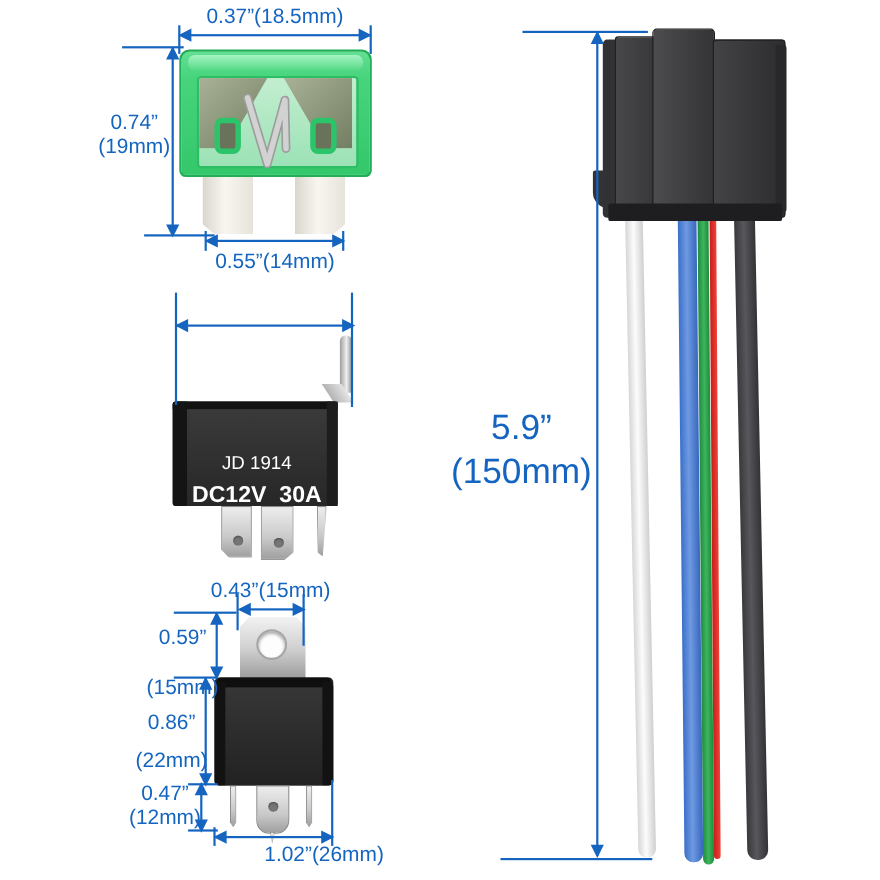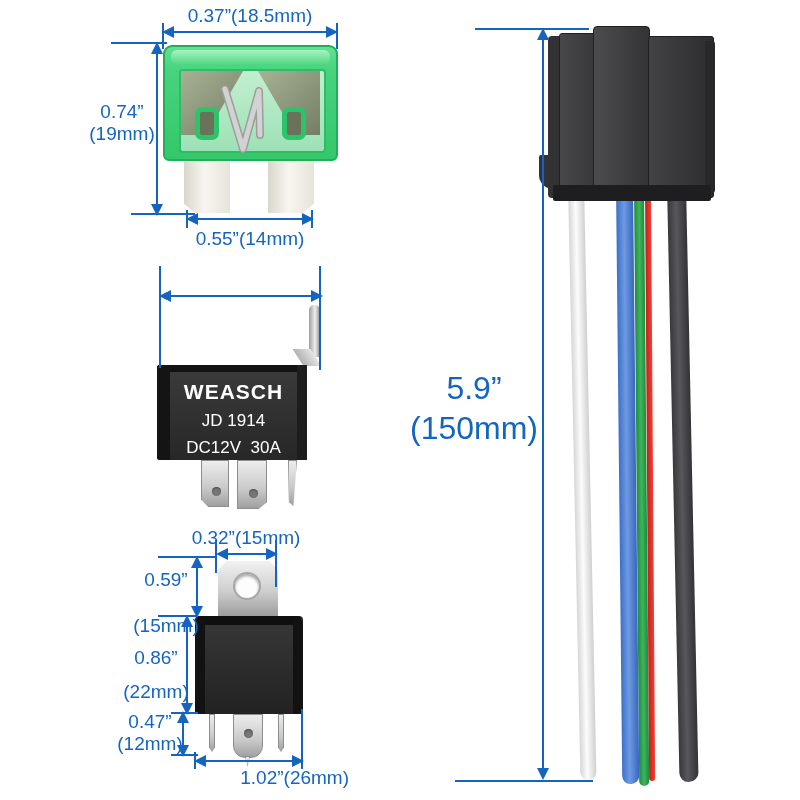--- a/index.html
+++ b/index.html
@@ -32,21 +32,21 @@
   
   .metal{background:linear-gradient(180deg,#ededed,#c9c9c9 60%,#a0a0a0);border:1px solid #8d8d8d;box-sizing:border-box;}
   .relay{position:absolute;left:157px;top:303px;width:170px;height:206px;z-index:2;}
   .rbody{position:absolute;left:0;top:62px;width:150px;height:95px;background:#262626;border-radius:3px;}
   .rbody .edge-l{position:absolute;left:0;top:0;width:13px;height:95px;background:#141414;border-radius:3px 0 0 3px;}
   .rbody .band-t{position:absolute;left:0;top:0;width:150px;height:7px;background:#121212;border-radius:3px 3px 0 0;}
   .rbody .edge-r{position:absolute;right:0;top:0;width:10px;height:95px;background:#1d1d1d;}
   .rface{position:absolute;left:13px;top:7px;width:127px;height:88px;background:linear-gradient(180deg,#3a3a3a,#272727);color:#fff;text-align:center;}
   .rbrand{position:absolute;left:0;top:8px;width:127px;font-size:21px;font-weight:bold;letter-spacing:1px;}
   .rmodel{position:absolute;left:0;top:39px;width:127px;font-size:17px;}
-  .rrating{position:absolute;left:0;top:66px;width:127px;font-size:17px;}
+  .rrating{position:absolute;left:0;top:66px;width:127px;font-size:21px;font-weight:bold;}
   .bracket{position:absolute;left:152px;top:2px;width:11px;height:52px;background:linear-gradient(90deg,#9e9e9e,#efefef 55%,#8f8f8f);border-radius:5px 5px 0 0;}
   .bfoot{position:absolute;left:141px;top:46px;width:18px;height:17px;background:linear-gradient(90deg,#b2b2b2,#e4e4e4);transform:skewX(33deg);}
   .pin{position:absolute;}
   .hole{position:absolute;border-radius:50%;background:#767676;box-shadow:inset 0 1px 2px #4c4c4c;}
   .relay2-bracket{position:absolute;left:218px;top:561px;width:60px;height:56px;background:linear-gradient(180deg,#f2f2f2,#cdcdcd 55%,#9b9b9b);clip-path:polygon(14% 0,86% 0,100% 16%,100% 100%,0 100%,0 16%);z-index:2;}
   .relay2-hole{position:absolute;left:233px;top:572px;width:28px;height:28px;background:#fdfdfd;border:2px solid #a6a6a6;border-radius:50%;box-sizing:border-box;box-shadow:inset 0 2px 3px rgba(0,0,0,.35);z-index:3;}
   .r2body{position:absolute;left:195px;top:616px;width:108px;height:98px;background:#242424;border-radius:4px;z-index:2;}
   .r2body .fl{position:absolute;left:0;top:4px;width:10px;height:94px;background:#121212;border-radius:4px 0 0 4px;}
   .r2body .fr{position:absolute;right:0;top:4px;width:10px;height:94px;background:#121212;border-radius:0 4px 4px 0;}
   .r2body .bt{position:absolute;left:2px;top:0;width:104px;height:9px;background:#0f0f0f;border-radius:4px 4px 0 0;}
@@ -98,35 +98,34 @@
   <div class="lnv" style="left:319px;top:266px;height:104px;"></div>
 
   <div class="relay">
     <div class="bracket"></div>
     <div class="bfoot"></div>
     <div class="rbody">
       <div class="band-t"></div>
       <div class="edge-l"></div>
       <div class="edge-r"></div>
       <div class="rface">
-        <div class="rbrand">WEASCH</div>
         <div class="rmodel">JD 1914</div>
         <div class="rrating">DC12V&nbsp; 30A</div>
       </div>
     </div>
     <div class="pin metal" style="left:44px;top:157px;width:28px;height:47px;clip-path:polygon(0 0,100% 0,100% 100%,26% 100%,0 84%);">
       <div class="hole" style="left:10px;top:26px;width:9px;height:9px;"></div>
     </div>
     <div class="pin metal" style="left:80px;top:157px;width:30px;height:49px;clip-path:polygon(0 0,100% 0,100% 86%,72% 100%,0 100%);">
       <div class="hole" style="left:11px;top:28px;width:9px;height:9px;"></div>
     </div>
     <div class="pin metal" style="left:131px;top:157px;width:9px;height:46px;clip-path:polygon(0 0,100% 0,60% 100%,10% 92%);"></div>
   </div>
 
-  <div class="dt" style="left:146px;top:527px;width:200px;">0.32”(15mm)</div>
+  <div class="dt" style="left:146px;top:527px;width:200px;">0.43”(15mm)</div>
   <div class="lnh ah" style="left:218px;top:553px;width:58px;"></div>
   <div class="lnv" style="left:215px;top:540px;height:33px;"></div>
   <div class="lnv" style="left:275px;top:540px;height:47px;"></div>
 
   <div class="relay2-bracket"></div>
   <div class="relay2-hole"></div>
 
   <div class="dt" style="left:116px;top:569px;width:100px;">0.59”</div>
   <div class="dt" style="left:116px;top:615px;width:100px;">(15mm)</div>
   <div class="lnh" style="left:158px;top:556px;width:57px;"></div>

